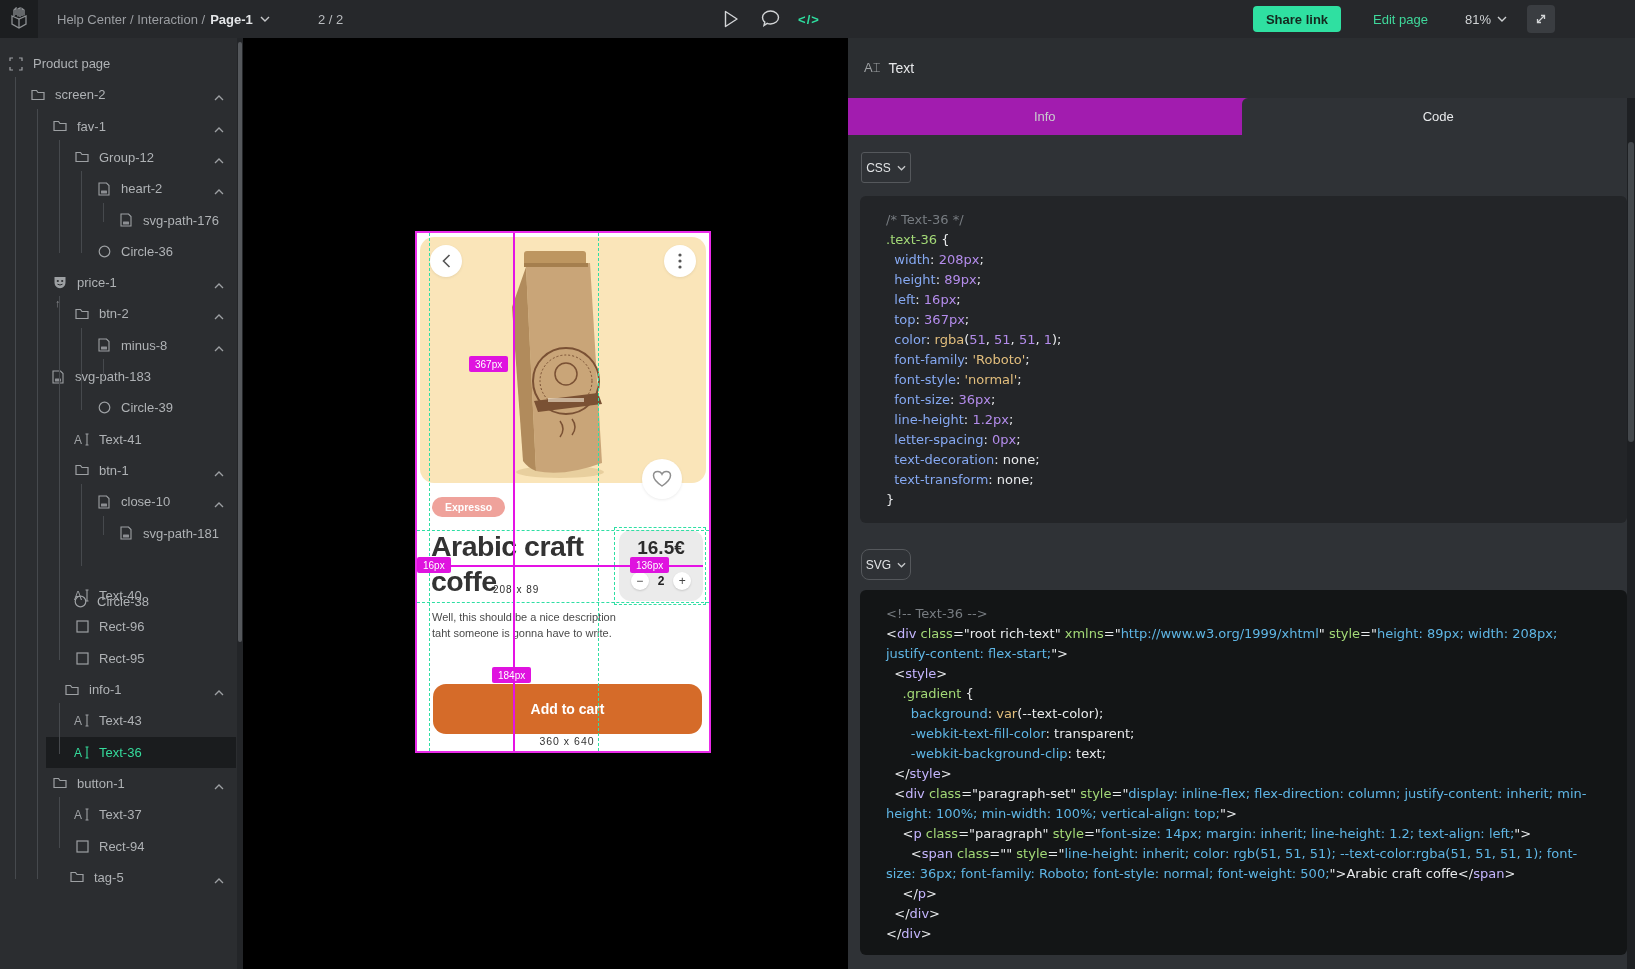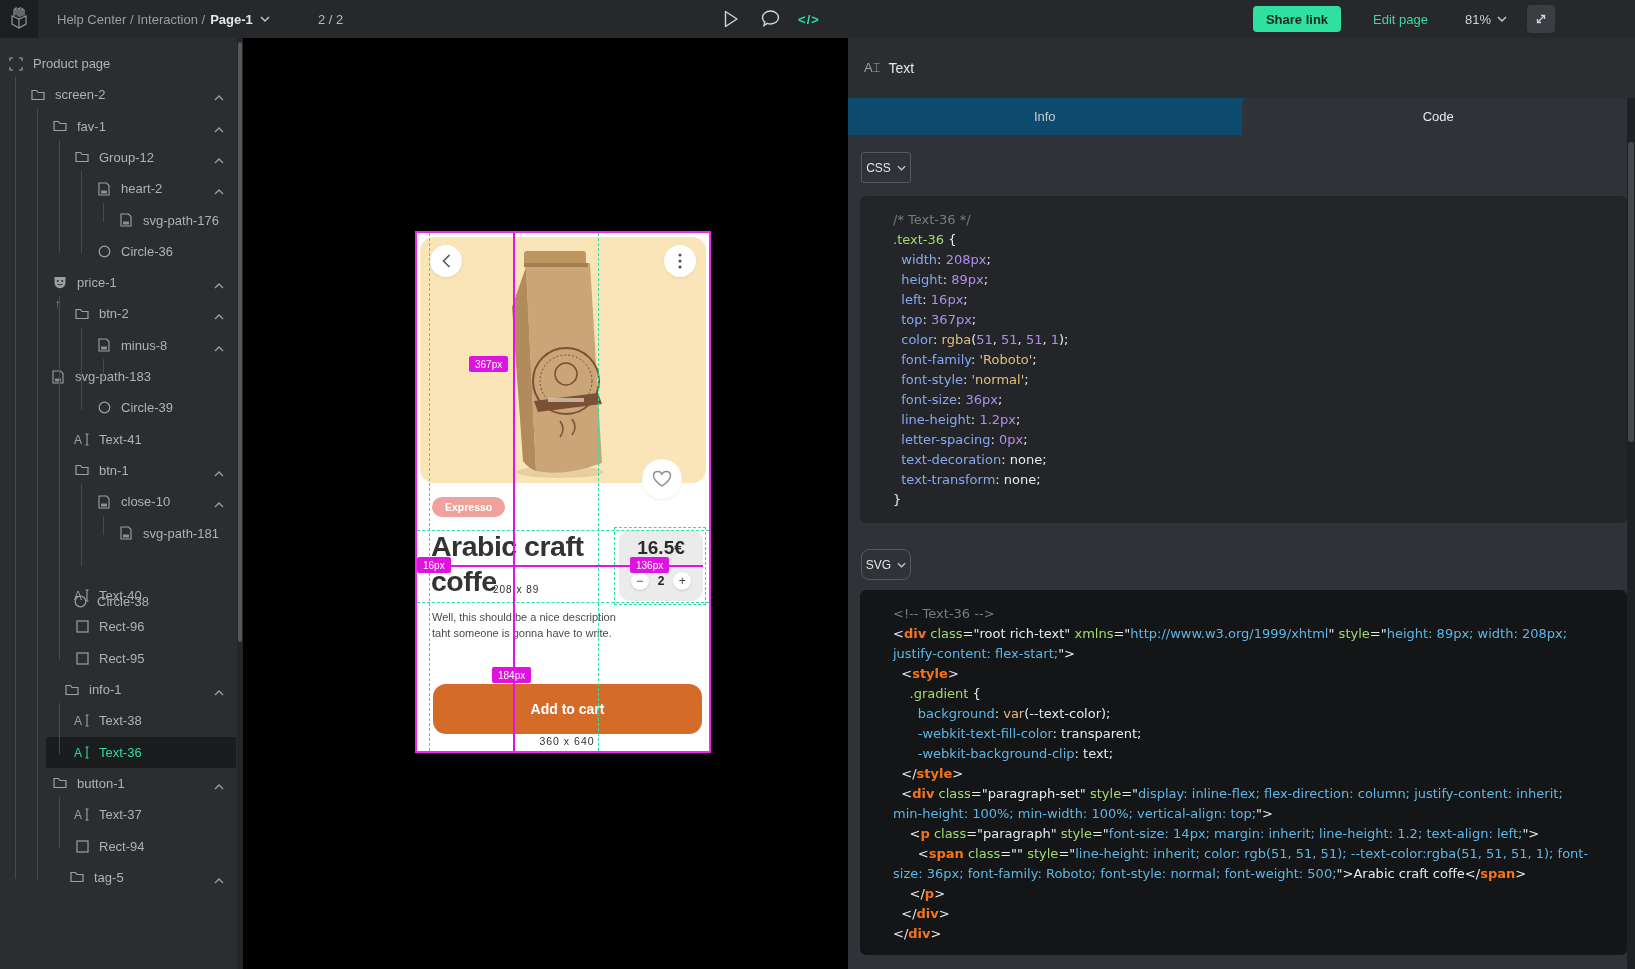--- a/index.html
+++ b/index.html
@@ -69,34 +69,34 @@
   .g-teal-box { position:absolute; border:1.5px dashed #2EDFA4; z-index:5; }
   .g-mag-v { position:absolute; top:0; width:1.5px; height:518px; background:#E512E5; z-index:6; }
   .g-mag-h { position:absolute; left:0; width:286px; height:1.5px; background:#E512E5; z-index:6; }
   .m-label { position:absolute; background:#DF13DF; color:#fff; font-size:10px; padding:2.5px 6px; border-radius:2px; z-index:7; white-space:nowrap; }
 
   
   .panel { position:absolute; left:848px; top:38px; width:787px; height:931px; background:#2F3236; z-index:40; }
   .panel-title { position:absolute; left:0; top:0; width:100%; height:60px; background:#2B2E31; display:flex; align-items:center; padding-left:16px; gap:8px; }
   .panel-title .t-icon { color:#9EA1A4; font-size:13px; }
   .panel-title .t-text { color:#E6E7E9; font-size:14px; }
-  .tabs { position:absolute; left:0; top:60px; width:100%; height:37px; background:#0c4a6e; display:flex; }
+  .tabs { position:absolute; left:0; top:60px; width:100%; height:37px; background:#a21caf; display:flex; }
   .tab { width:50%; display:flex; align-items:center; justify-content:center; font-size:13px; color:#C9CCCE; cursor:pointer; }
   .tab.active { background:#2F3236; border-radius:6px 6px 0 0; color:#E8EAEC; }
   .dropdown { position:absolute; width:50px; height:31px; border:1px solid #55585C; border-radius:3px; background:#2F3236;
     display:flex; align-items:center; justify-content:center; gap:6px; color:#E2E4E6; font-size:12px; cursor:pointer; }
   .dd-css { left:13px; top:114px; }
   .dd-svg { left:13px; top:511px;border-radius:8px; }
-  .code-block { position:absolute; left:12px; width:767px; border-radius:6px; font-family:"DejaVu Sans", sans-serif; font-size:13px; padding:14px 33px; white-space:pre-wrap; word-break:break-word; }
+  .code-block { position:absolute; left:12px; width:767px; border-radius:6px; font-family:"DejaVu Sans", sans-serif; font-size:13px; padding:14px 26px; white-space:pre-wrap; word-break:break-word; }
   .css-block { top:158px; height:327px; background:#232528; }
   .svg-block { top:552px; height:365px; background:#131516; }
   .codeline { line-height:20px; min-height:20px; }
   .tok-cm { color:#777C81; } .tok-sel { color:#A3D977; } .tok-prop { color:#86A9F2; }
   .tok-num { color:#B48CEC; } .tok-str { color:#E2BE7D; } .tok-fn { color:#E2BE7D; }
-  .tok-pl { color:#E8EAEC; } .tok-tag { color:#f97316;font-weight:bold; } .tok-attr { color:#A3D977; } .tok-val { color:#5FB6E5; }
+  .tok-pl { color:#E8EAEC; } .tok-tag { color:#c4b5fd; } .tok-attr { color:#A3D977; } .tok-val { color:#5FB6E5; }
   .panel-scroll-track { position:absolute; right:0; top:60px; width:8px; height:871px; background:#1E2023; }
   .panel-scroll-thumb { position:absolute; right:1px; top:44px; width:6px; height:300px; background:#44484C; border-radius:3px; cursor:grab; }
 </style>
 </head>
 <body>
 
 <div class="topbar">
   <div class="logo-box">
     <svg width="22" height="24" viewBox="0 0 22 24" fill="none" stroke="#8D9093" stroke-width="1.3">
       <path d="M4 9 L11 12 L18 9 L18 17 L11 21 L4 17 Z"></path>
@@ -353,21 +353,21 @@
             <polyline points="1,5 5,1 9,5" fill="none" stroke="#9DA0A3" stroke-width="1.3"></polyline>
           </svg></span>
       </div>
       <div class="layer-row" style="top: 657.3px; padding-left: 74px;">
         <span class="l-icon">
           <svg width="16" height="13" viewBox="0 0 16 13">
             <text x="0" y="11" font-size="12" font-family="Liberation Sans,sans-serif" fill="currentColor">A</text>
             <path d="M11.5 1 H14.5 M13 1 V12 M11.5 12 H14.5" stroke="currentColor" stroke-width="1.1"></path>
           </svg>
         </span>
-        <span class="l-label">Text-38</span>
+        <span class="l-label">Text-43</span>
       </div>
       <div class="layer-row selected" style="top: 688.6px; padding-left: 74px;">
         <span class="l-icon">
           <svg width="16" height="13" viewBox="0 0 16 13">
             <text x="0" y="11" font-size="12" font-family="Liberation Sans,sans-serif" fill="currentColor">A</text>
             <path d="M11.5 1 H14.5 M13 1 V12 M11.5 12 H14.5" stroke="currentColor" stroke-width="1.1"></path>
           </svg>
         </span>
         <span class="l-label">Text-36</span>
       </div>

